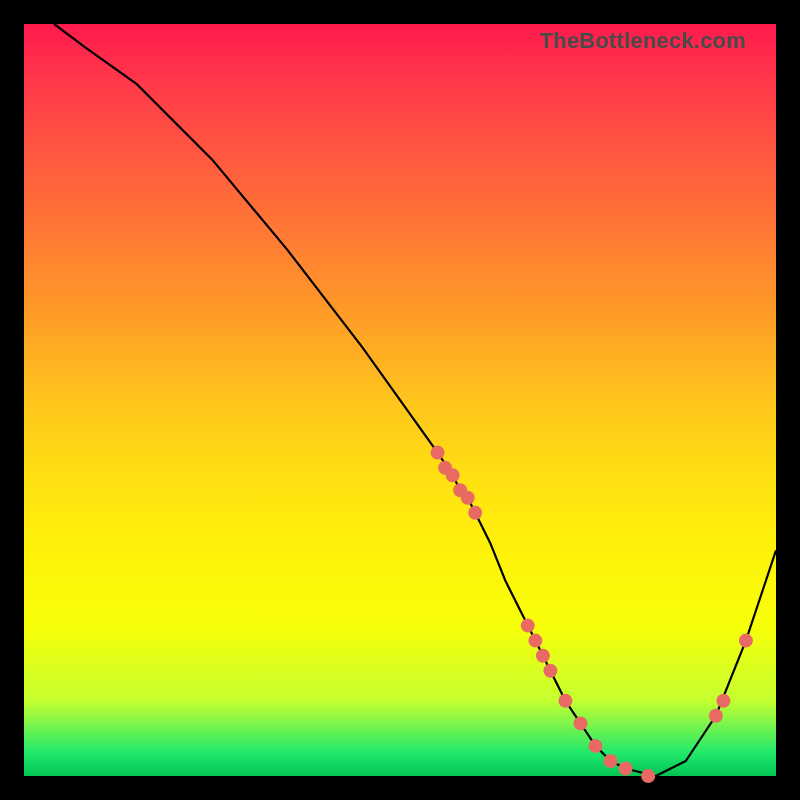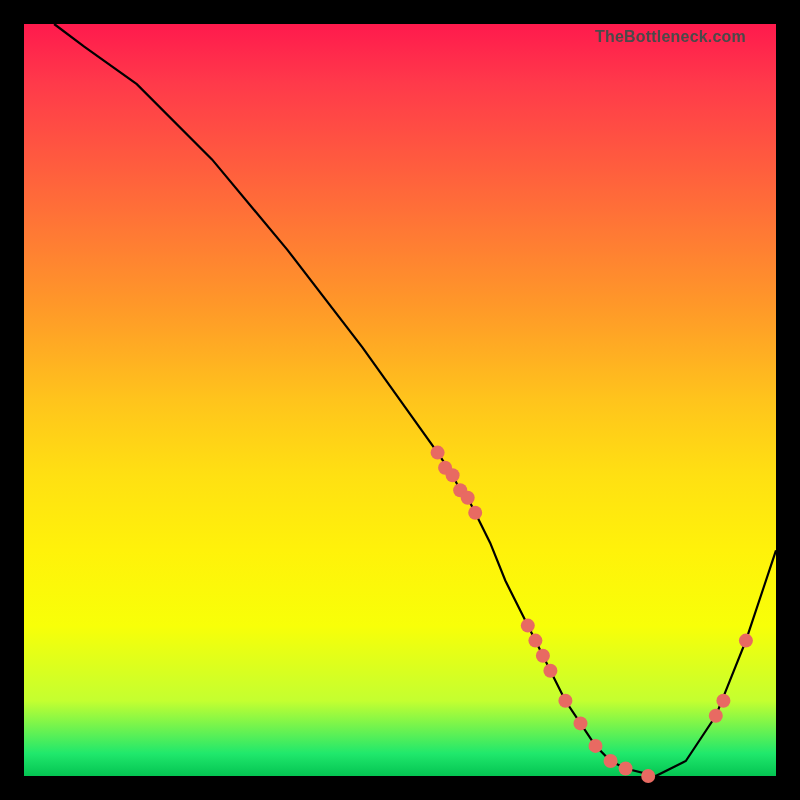--- a/index.html
+++ b/index.html
@@ -38,21 +38,21 @@
       #c4ff30 90%,
       #20e86c 97%,
       #04c452 100%
     );
   }
   .watermark {
     position: absolute;
     top: 4px;
     right: 30px;
     color: #4a4a4a;
-    font-size: 16px;
+    font-size: 22px;
     font-weight: 600;
     letter-spacing: 0.2px;
     user-select: none;
   }
   svg.curve {
     position: absolute;
     left: 0;
     top: 0;
     width: 752px;
     height: 752px;

